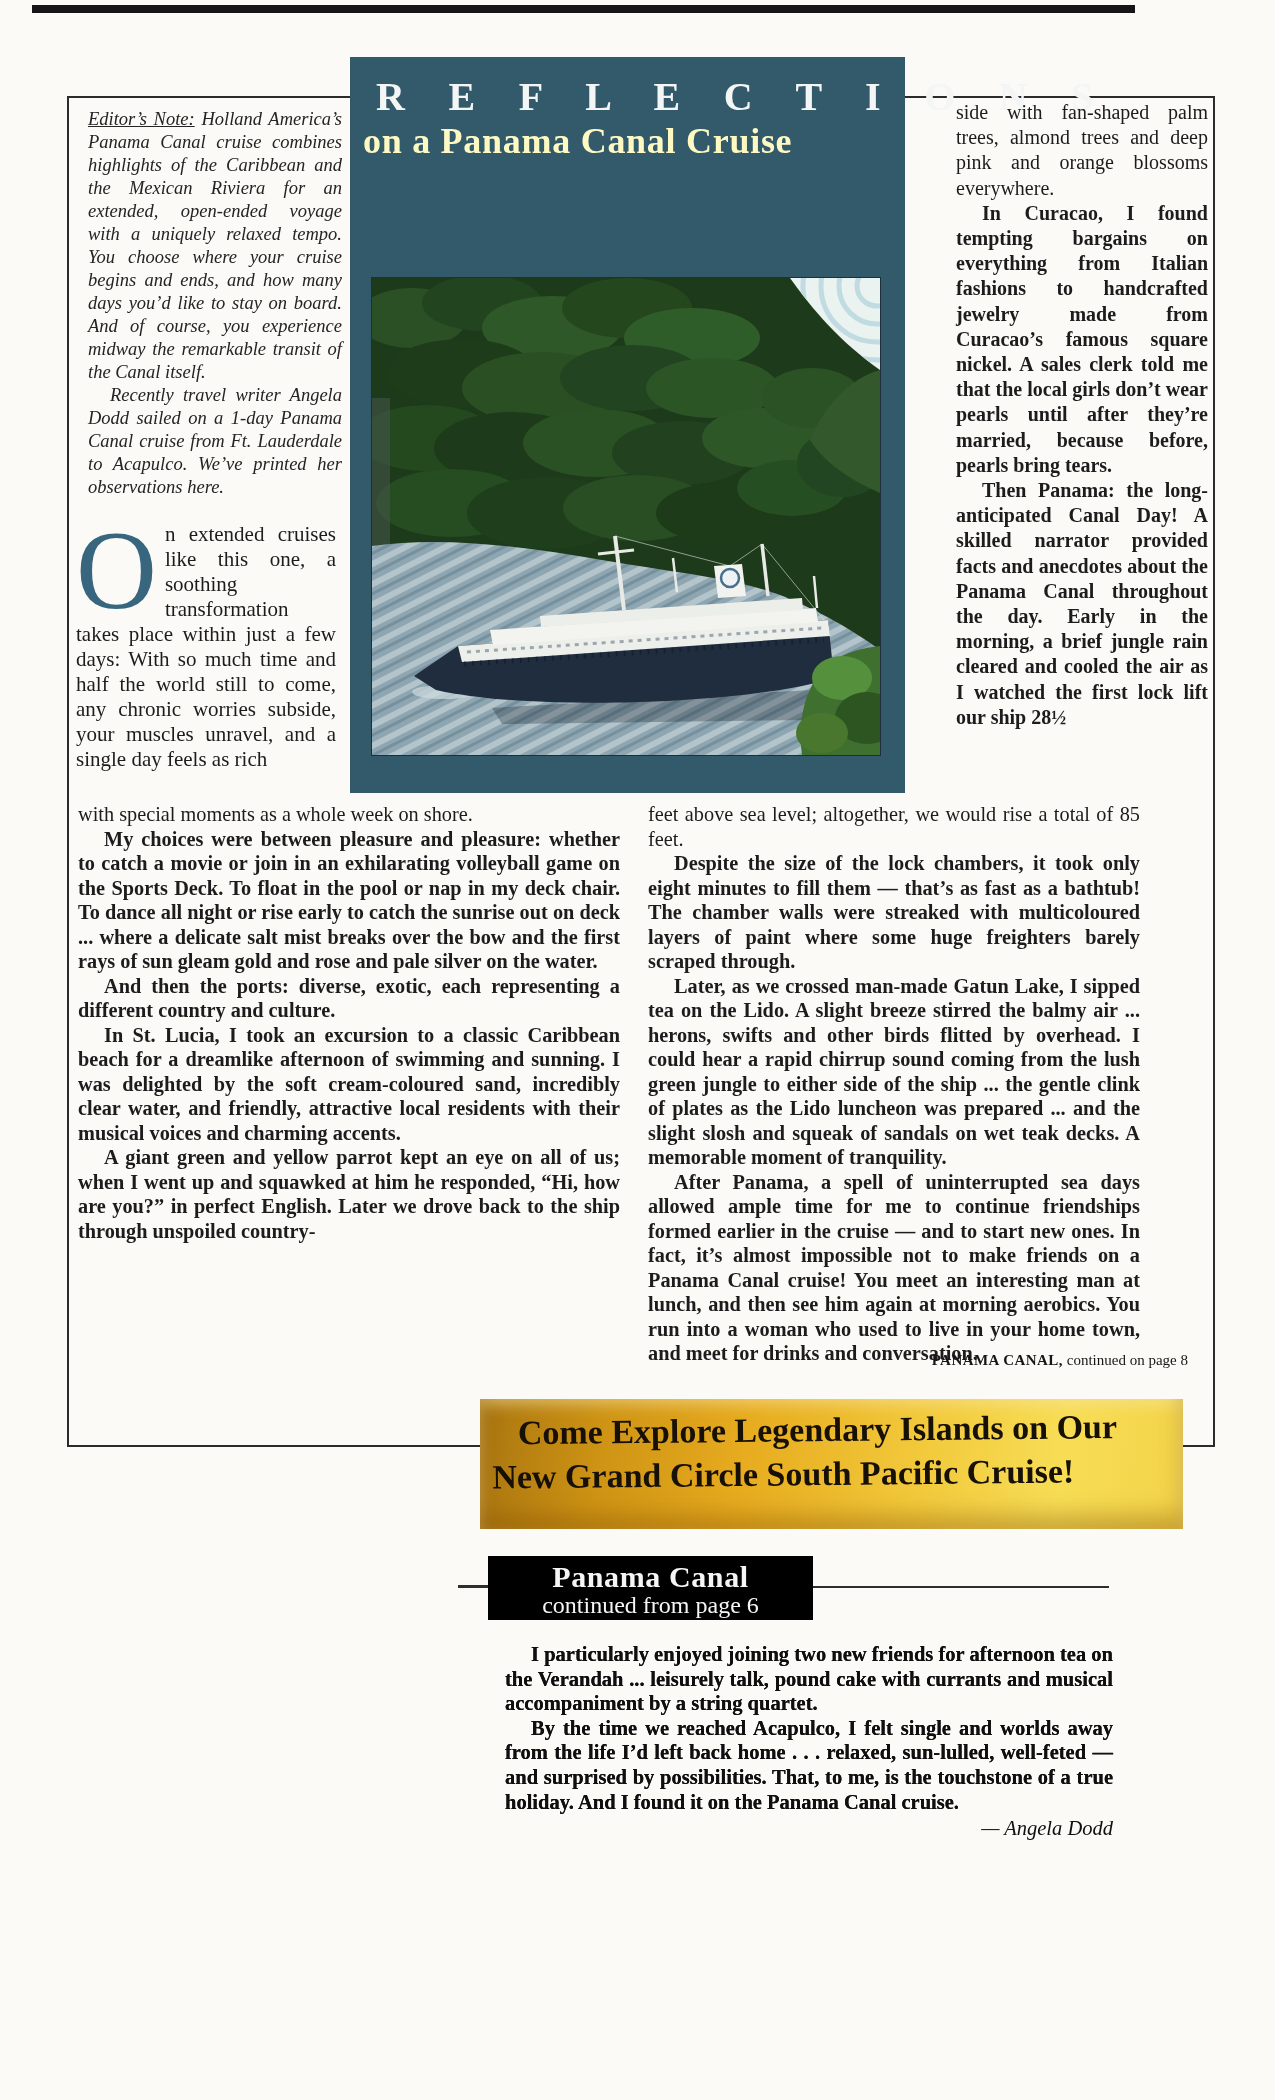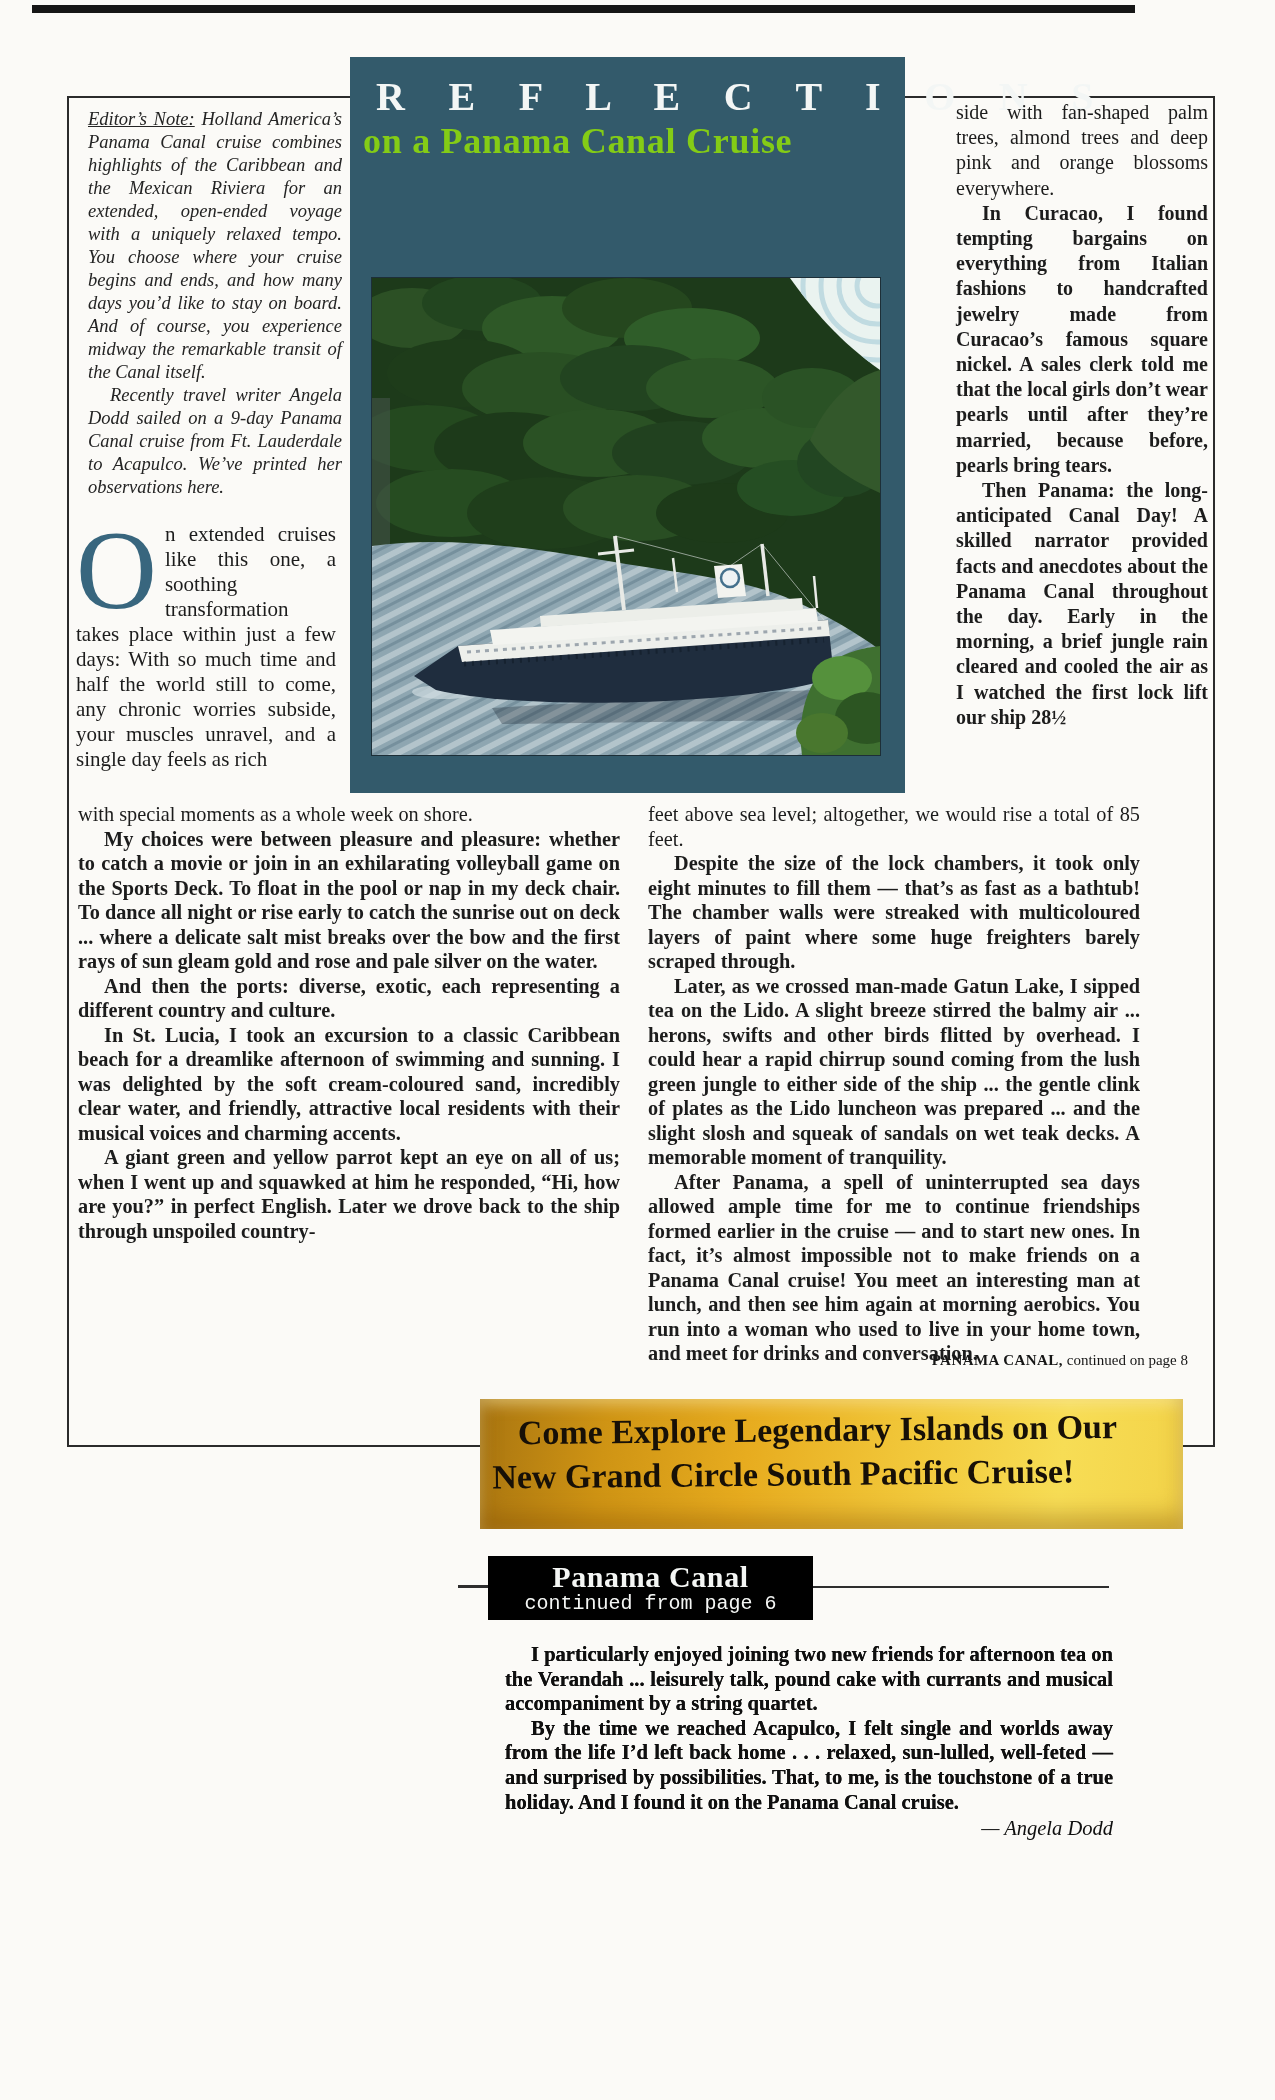--- a/index.html
+++ b/index.html
@@ -10,21 +10,21 @@
     color:#1c1c1c;
   }
   .abs{position:absolute;}
   
   .top-bar{left:32px;top:5px;width:1103px;height:8px;background:#161616;}
   
   .frame{left:67px;top:96px;width:1144px;height:1347px;border:2px solid #2b2b2b;background:transparent;}
   
   .masthead{left:350px;top:57px;width:555px;height:736px;background:#335a6b;}
   .m-title1{margin:16px 8px 0 26px;font-size:40px;font-weight:700;letter-spacing:0.42em;color:#f3f6f5;white-space:nowrap;}
-  .m-title2{margin:0 0 0 13px;font-size:36px;font-weight:700;letter-spacing:0.02em;color:#84cc16;white-space:nowrap;}
+  .m-title2{margin:0 0 0 13px;font-size:36px;font-weight:700;letter-spacing:0.02em;color:#fef9c3;white-space:nowrap;}
   .photo{left:22px;top:221px;width:508px;height:477px;outline:1px solid #1d2f38;}
   .photo svg{display:block;}
   
   .editors-note{left:88px;top:108px;width:254px;font-size:18.5px;line-height:23px;font-style:italic;text-align:justify;color:#242424;}
   .editors-note p{margin:0;}
   .editors-note .p2{text-indent:22px;}
   .u{text-decoration:underline;}
   
   .opening{left:76px;top:522px;width:260px;font-size:21px;line-height:25px;text-align:justify;}
   .dropcap{float:left;font-size:112px;line-height:84px;color:#38667e;margin:6px 8px 0 0;font-weight:400;}
@@ -42,37 +42,37 @@
   .banner{left:480px;top:1399px;width:703px;height:130px;
     background:linear-gradient(97deg,#a97510 0%,#cf9414 18%,#e7ac1f 38%,#f2c93b 62%,#f7dd55 82%,#f3d348 100%);
     box-shadow:inset 0 -14px 22px rgba(120,70,0,.35), inset 0 6px 14px rgba(255,244,180,.5);
     overflow:hidden;}
   .banner-inner{transform:rotate(-0.6deg);padding-top:12px;color:#171007;font-weight:700;}
   .banner-l1{margin:0 0 0 38px;font-size:34px;white-space:nowrap;}
   .banner-l2{margin:6px 0 0 12px;font-size:34px;white-space:nowrap;}
   
   .pc-box{left:488px;top:1556px;width:325px;height:64px;background:#000000;color:#f4f6f4;text-align:center;}
   .pc-title{margin:4px 0 0 0;font-size:30px;font-weight:700;letter-spacing:0.02em;}
-  .pc-sub{margin:-2px 0 0 0;font-size:20px;font-family:Liberation Mono, monospace;}
+  .pc-sub{margin:-2px 0 0 0;font-size:24px;}
   .rule{background:#2e2e2e;}
   .rule-left{left:458px;top:1585px;width:30px;height:3px;}
   .rule-right{left:813px;top:1586px;width:296px;height:2px;}
   
   .bottom-block{left:505px;top:1642px;width:608px;font-size:20.5px;line-height:24.6px;text-align:justify;color:#0f0f0f;text-shadow:0 0 .4px currentColor;}
   .byline{margin:2px 0 0 0;text-align:right;font-style:italic;text-shadow:none;}
 </style>
 </head>
 <body>
 
 <div class="abs top-bar"></div>
 <div class="abs frame"></div>
 
 <div class="abs editors-note">
   <p><span class="u">Editor’s Note:</span><span> Holland America’s Panama Canal cruise combines highlights of the Caribbean and the Mexican Riviera for an extended, open-ended voyage with a uniquely relaxed tempo. You choose where your cruise begins and ends, and how many days you’d like to stay on board. And of course, you experience midway the remarkable transit of the Canal itself.</span></p>
-  <p class="p2">Recently travel writer Angela Dodd sailed on a 9-day Panama Canal cruise from Ft. Lauderdale to Acapulco. We’ve printed her observations here.</p>
+  <p class="p2">Recently travel writer Angela Dodd sailed on a 1-day Panama Canal cruise from Ft. Lauderdale to Acapulco. We’ve printed her observations here.</p>
 </div>
 
 <div class="abs masthead">
   <div class="m-title1">R E F L E C T I O N S</div>
   <div class="m-title2">on a Panama Canal Cruise</div>
   <div class="abs photo">
     <svg width="508" height="477" viewBox="0 0 508 477" preserveAspectRatio="none">
       <defs>
         <pattern id="wv" width="30" height="18" patternUnits="userSpaceOnUse" patternTransform="rotate(-27)">
           <rect width="30" height="18" fill="#8ea6b1"></rect>

